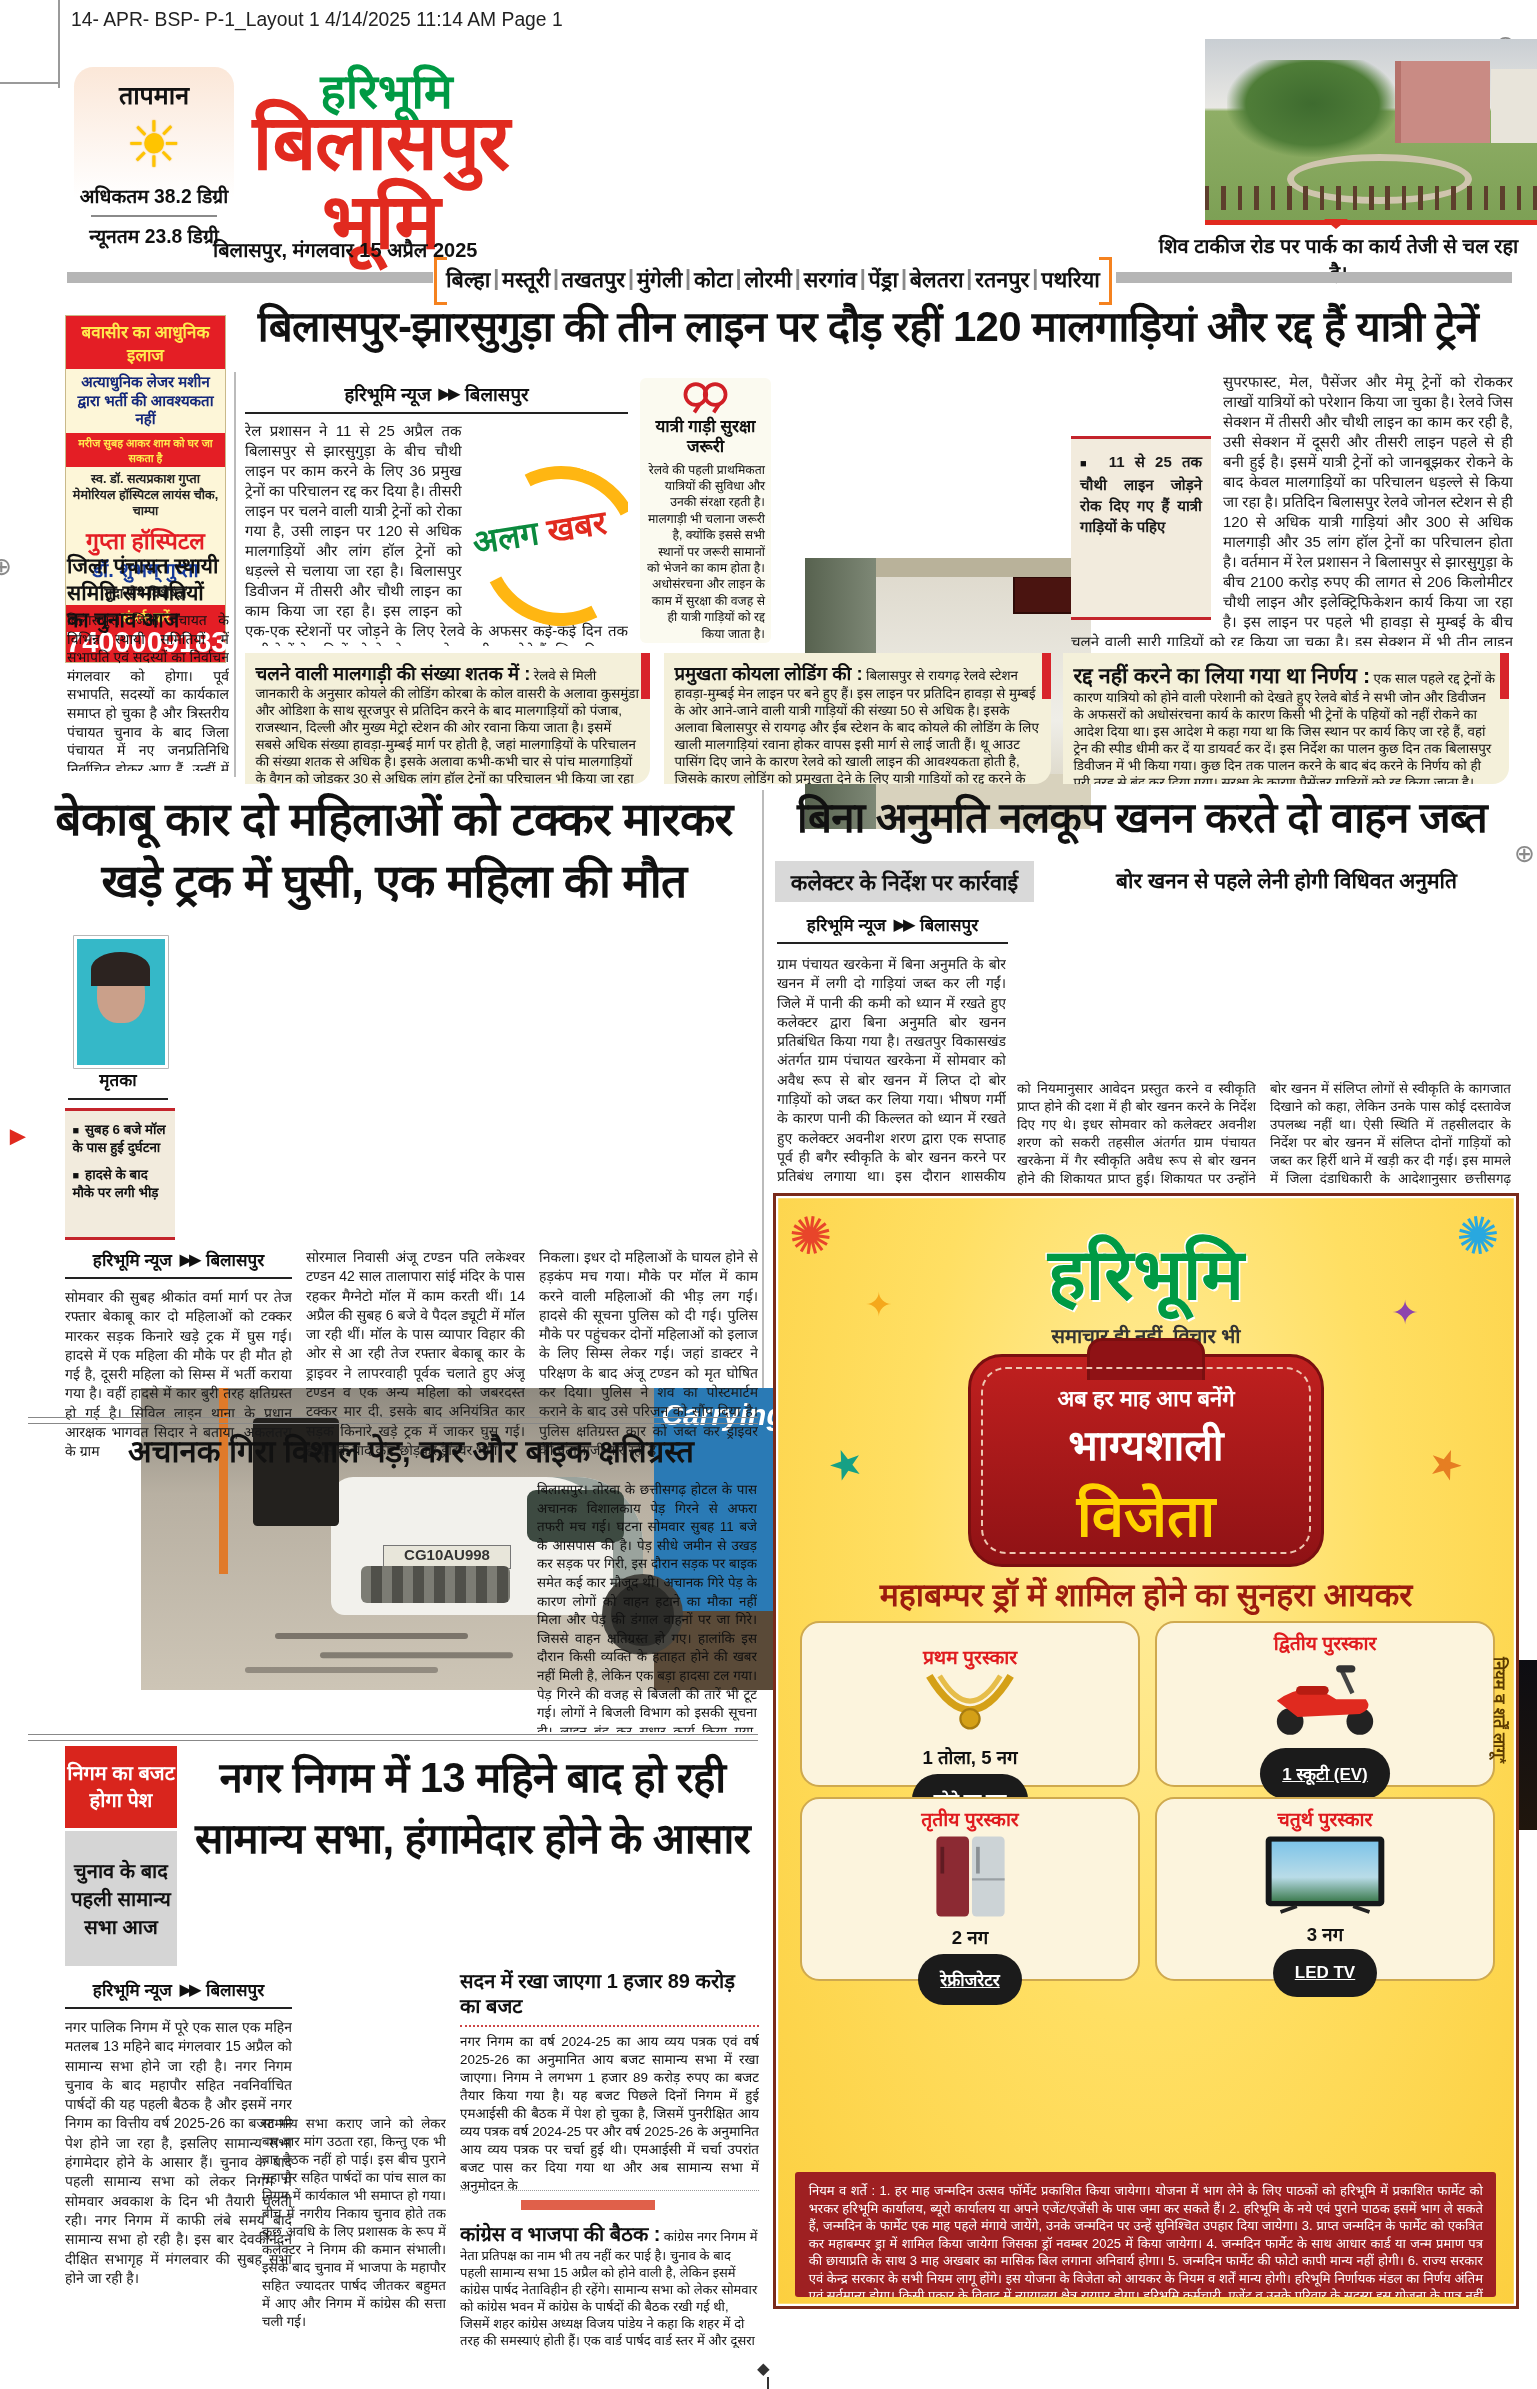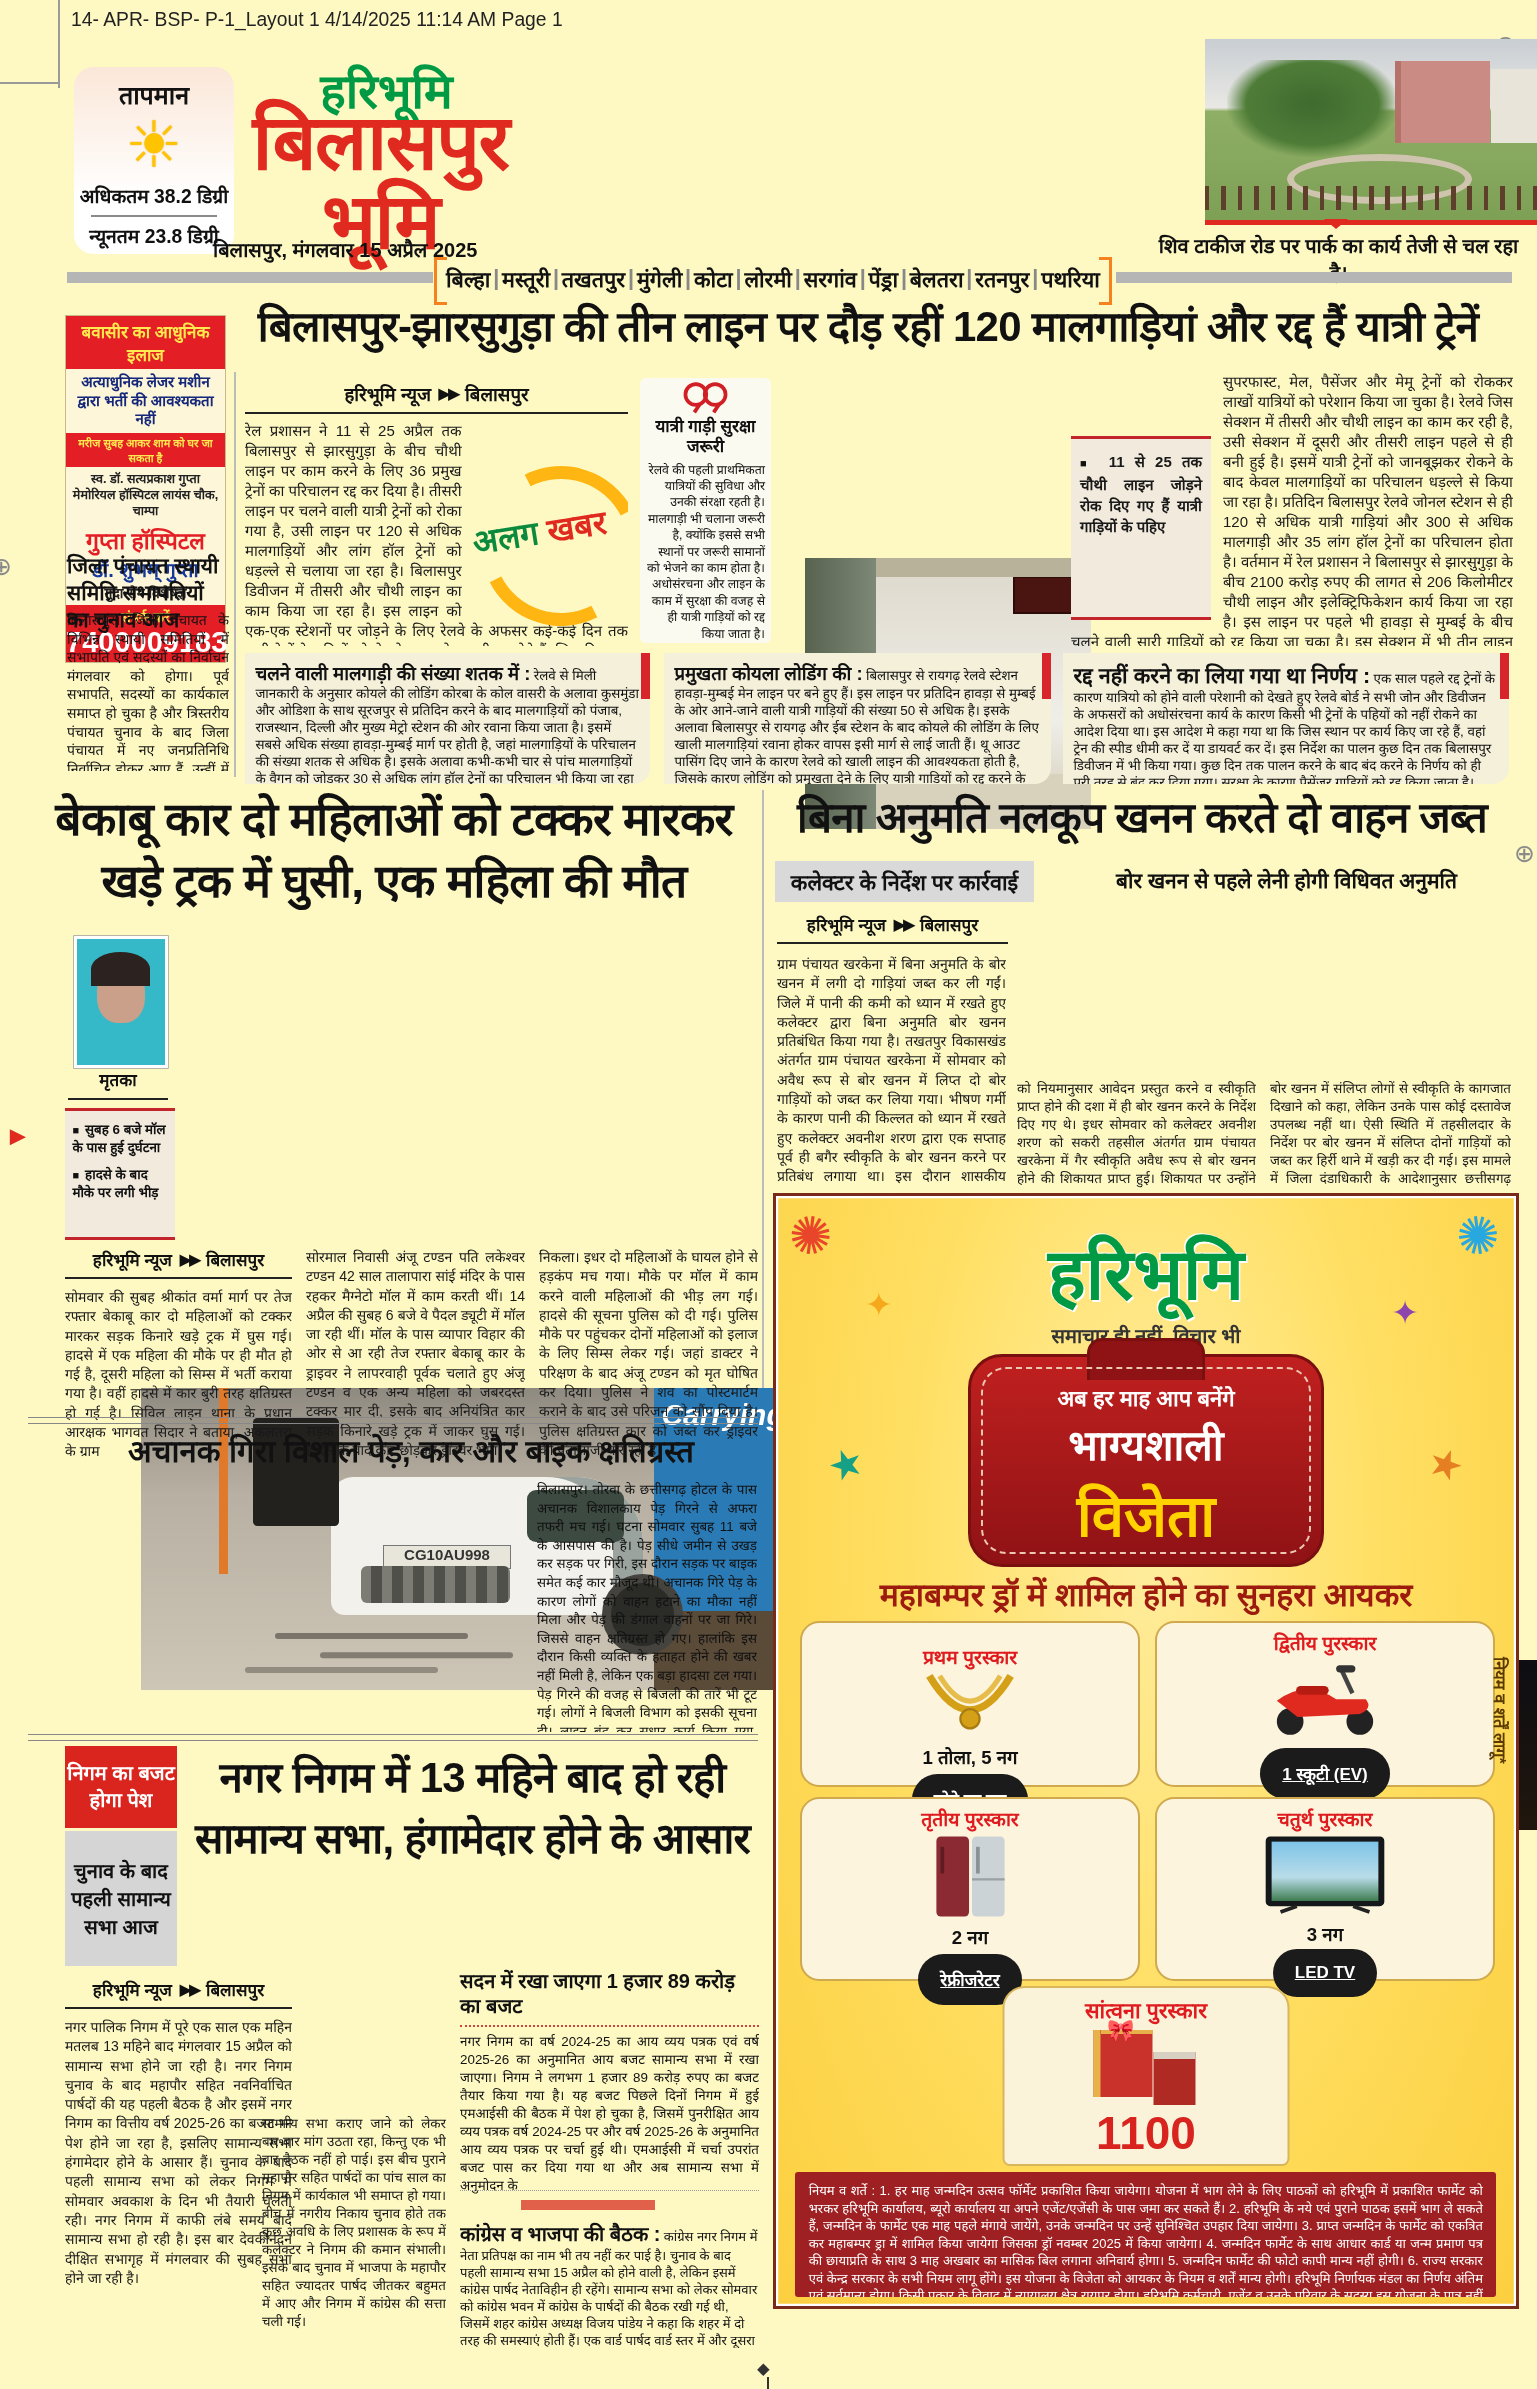--- a/index.html
+++ b/index.html
@@ -1,16 +1,16 @@
 <!DOCTYPE html>
 <html style="font-size:12px"><head>
 <meta charset="utf-8">
 <style>
   html,body{margin:0;padding:0;background:#e8e8e8;}
-  #page{position:relative;width:1537px;height:2389px;background:#fef9c3;
+  #page{position:relative;width:1537px;height:2389px;background:#ffffff;
         font-family:"Liberation Sans","DejaVu Sans",sans-serif;color:#111;overflow:hidden;}
   .abs{position:absolute;}
   .jt{text-align:justify;text-justify:inter-word;}
   .ctr{text-align:center;}
   .bold{font-weight:bold;}
   .ovh{overflow:hidden;}
   .body-col{font-size:14px;line-height:19.3px;color:#191919;}
   .byline{font-size:18.6px;font-weight:bold;display:flex;align-items:center;justify-content:center;gap:7.4px;border-bottom:2.2px solid #222;padding-bottom:6px;}
   .arrows{color:#111;font-size:16.4px;letter-spacing:-3px;}
   .cream{background:#f4f0da;border-radius:0 0 16.4px 0;}
@@ -335,29 +335,20 @@
               <stop offset="0.6" stop-color="#b9dce8"></stop>
               <stop offset="1" stop-color="#3f7d52"></stop>
         </linearGradient>
           </defs>
         <path d="M30 108 L52 100 M150 108 L128 100" stroke="#222" stroke-width="5"></path>
       </svg>
       <div class="bold" style="font-size:18.6px;">3 नग</div>
       <div style="margin-top:3px;"><span class="pill">LED TV</span></div>
     </div>
 
-    <div class="abs" style="left:50%;top:790px;transform:translateX(-50%);width:283px;height:176px;background:#fbf2da;border:2.2px solid #d9b65c;border-radius:22px 22px 7.4px 7.4px;text-align:center;">
-      <div class="prize-label" style="margin-top:7.4px;font-size:21.6px;">सांत्वना पुरस्कार</div>
-      <div style="position:relative;height:82px;">
-        <div style="position:absolute;left:89px;top:6px;width:52px;height:67px;background:#c9322b;border-left:7.4px solid #e8b24a;box-shadow:inset 0 25px 0 -21px #e8b24a;"></div>
-        <div style="position:absolute;left:149px;top:28px;width:42px;height:46px;background:#b02a24;border-top:7.4px solid #d8d0c2;"></div>
-        <div style="position:absolute;left:103px;top:-6px;font-size:22px;color:#e8b24a;">🎀</div>
-      </div>
-      <div class="bold" style="font-size:46px;color:#d8231e;">1100</div>
-    </div>
 
     <div class="abs bold" style="right:4.5px;top:461px;writing-mode:vertical-rl;font-size:16.4px;color:#5a3a00;">नियम व शर्तें लागू*</div>
 
     <div class="abs jt" style="left:19.3px;top:976px;width:701px;height:125px;background:#9e2022;color:#ffffff;padding:10.4px 13.4px;box-sizing:border-box;font-size:13px;line-height:17.5px;overflow:hidden;border-radius:3px;">नियम व शर्ते : 1. हर माह जन्मदिन उत्सव फॉर्मेट प्रकाशित किया जायेगा। योजना में भाग लेने के लिए पाठकों को हरिभूमि में प्रकाशित फार्मेट को भरकर हरिभूमि कार्यालय, ब्यूरो कार्यालय या अपने एजेंट/एजेंसी के पास जमा कर सकते हैं। 2. हरिभूमि के नये एवं पुराने पाठक इसमें भाग ले सकते हैं, जन्मदिन के फार्मेट एक माह पहले मंगाये जायेंगे, उनके जन्मदिन पर उन्हें सुनिश्चित उपहार दिया जायेगा। 3. प्राप्त जन्मदिन के फार्मेट को एकत्रित कर महाबम्पर ड्रा में शामिल किया जायेगा जिसका ड्रॉ नवम्बर 2025 में किया जायेगा। 4. जन्मदिन फार्मेट के साथ आधार कार्ड या जन्म प्रमाण पत्र की छायाप्रति के साथ 3 माह अखबार का मासिक बिल लगाना अनिवार्य होगा। 5. जन्मदिन फार्मेट की फोटो कापी मान्य नहीं होगी। 6. राज्य सरकार एवं केन्द्र सरकार के सभी नियम लागू होंगे। इस योजना के विजेता को आयकर के नियम व शर्तें मान्य होगी। हरिभूमि निर्णायक मंडल का निर्णय अंतिम एवं सर्वमान्य होगा। किसी प्रकार के विवाद में न्यायालय क्षेत्र रायपुर होगा। हरिभूमि कर्मचारी, एजेंट व उनके परिवार के सदस्य इस योजना के पात्र नहीं हो सकते। 7. चित्र में दर्शाए गए उपहार भिन्न हो सकते है।</div>
   </div>
 
 </div>
 
 
 </body></html>

